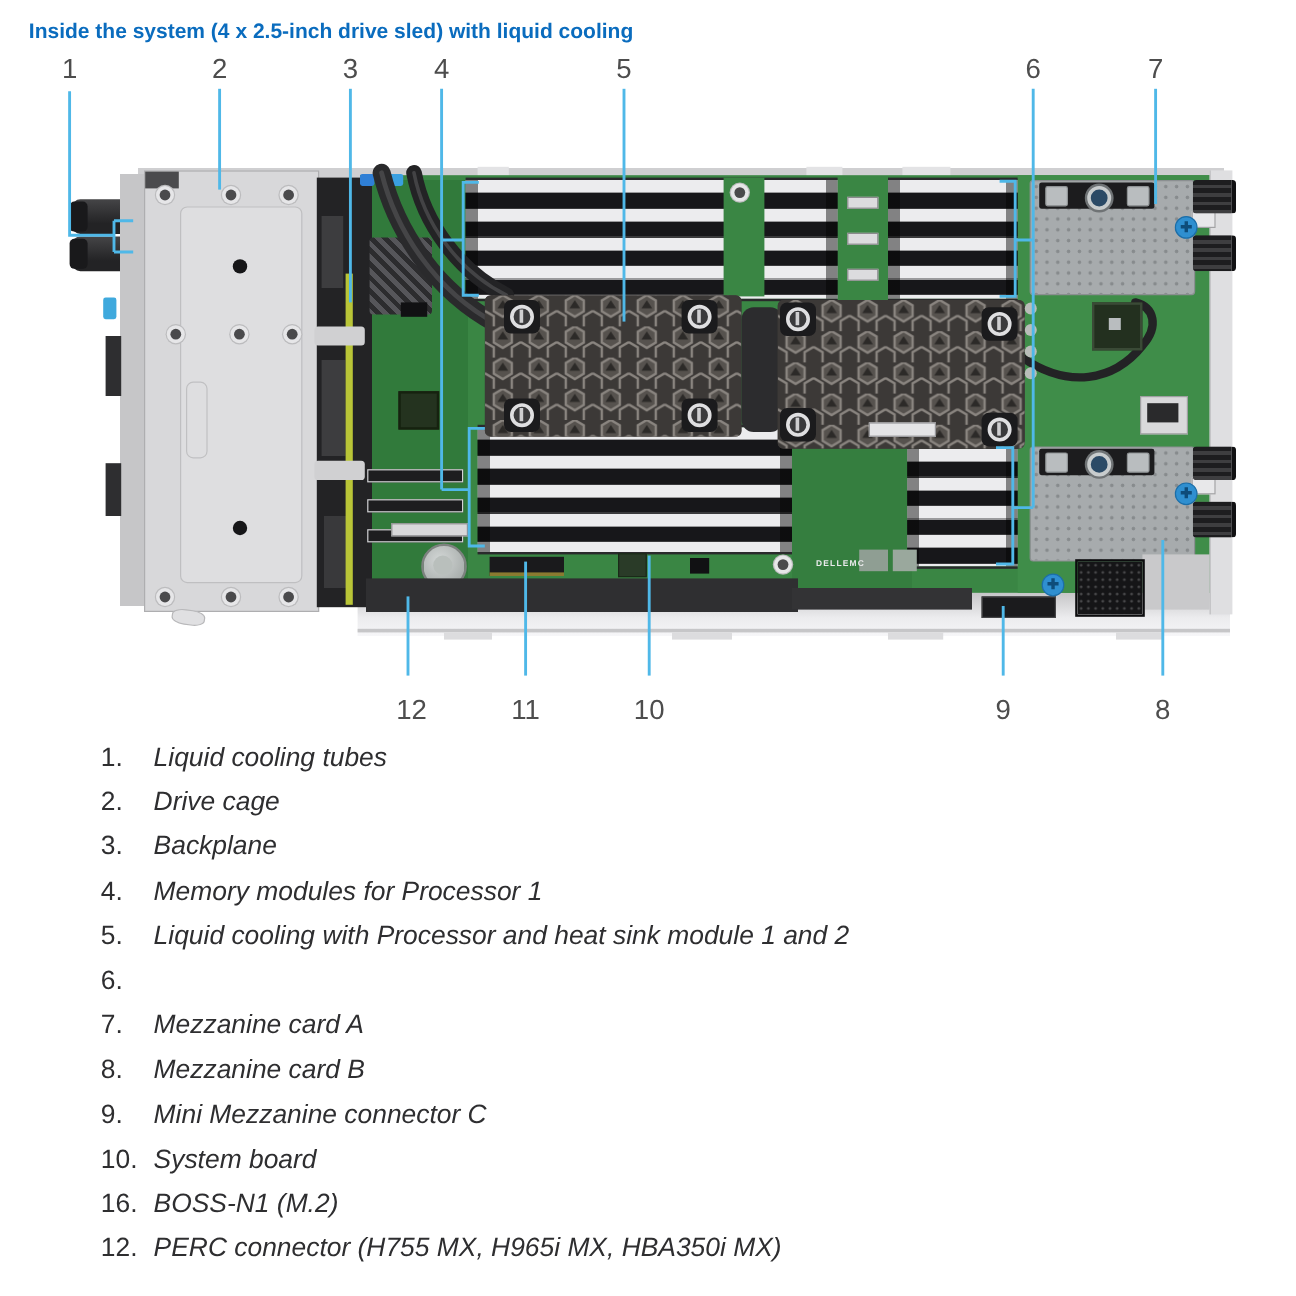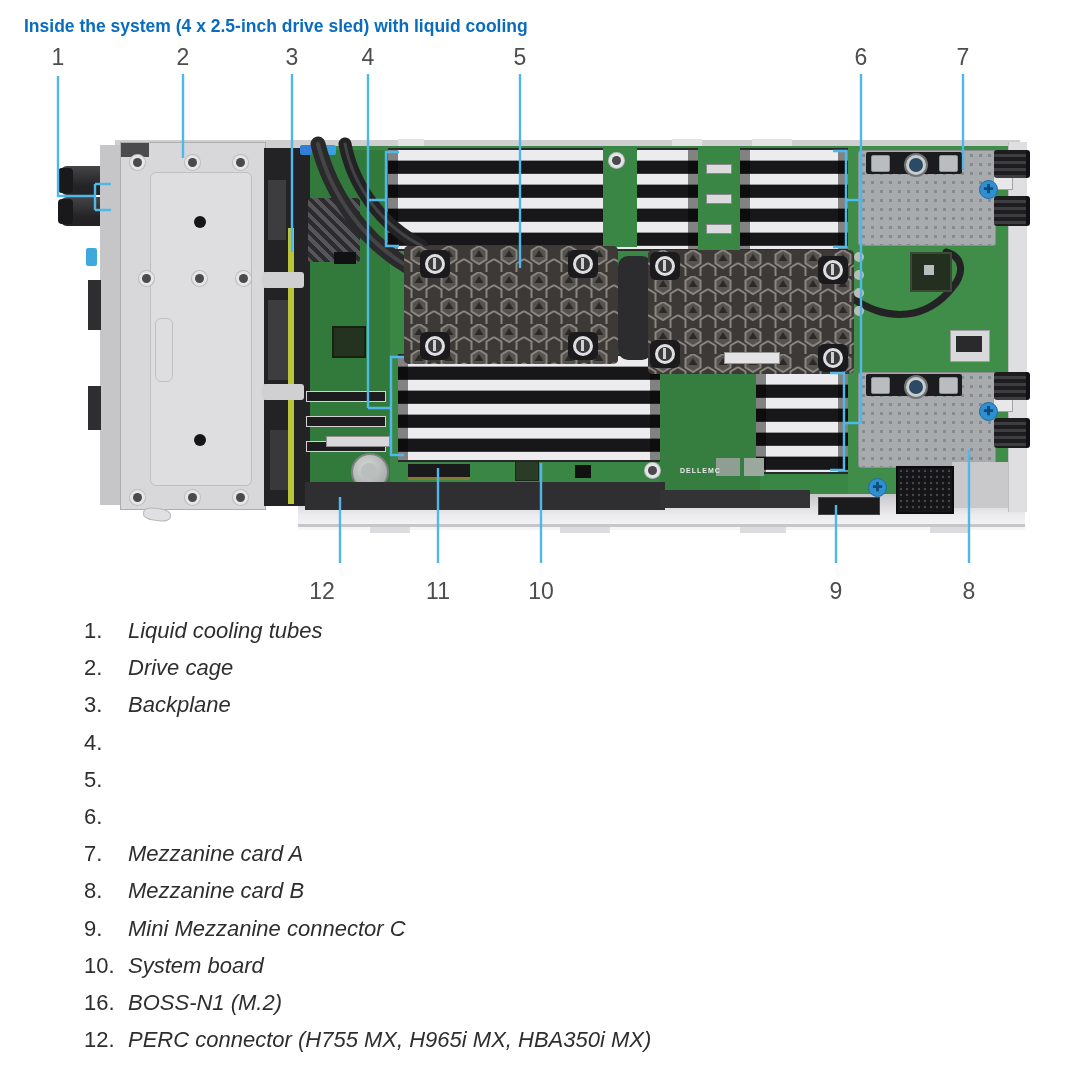--- a/index.html
+++ b/index.html
@@ -251,44 +251,46 @@
     <path d="M340,563 V497"></path>
   </svg>
 
   <div class="co" style="left:36px;top:44px;">1</div>
   <div class="co" style="left:161px;top:44px;">2</div>
   <div class="co" style="left:270px;top:44px;">3</div>
   <div class="co" style="left:346px;top:44px;">4</div>
   <div class="co" style="left:498px;top:44px;">5</div>
   <div class="co" style="left:839px;top:44px;">6</div>
   <div class="co" style="left:941px;top:44px;">7</div>
-  <div class="co" style="left:300px;top:578px;">12</div>
+  <div class="co" style="left:321px;top:578px;">12</div>
   <div class="co" style="left:416px;top:578px;">11</div>
   <div class="co" style="left:519px;top:578px;">10</div>
   <div class="co" style="left:814px;top:578px;">9</div>
   <div class="co" style="left:947px;top:578px;">8</div>
 
   <div class="legend">
     <div class="lrow">
         <span class="num">1.</span>
         <span class="txt">Liquid cooling tubes</span>
       </div>
     <div class="lrow">
         <span class="num">2.</span>
         <span class="txt">Drive cage</span>
       </div>
     <div class="lrow">
         <span class="num">3.</span>
         <span class="txt">Backplane</span>
       </div>
     <div class="lrow">
         <span class="num">4.</span>
+        <span class="txt">Memory modules for Processor 1</span>
       </div>
     <div class="lrow">
         <span class="num">5.</span>
+        <span class="txt">Liquid cooling with Processor and heat sink module 1 and 2</span>
       </div>
     <div class="lrow">
         <span class="num">6.</span>
       </div>
     <div class="lrow">
         <span class="num">7.</span>
         <span class="txt">Mezzanine card A</span>
       </div>
     <div class="lrow">
         <span class="num">8.</span>

